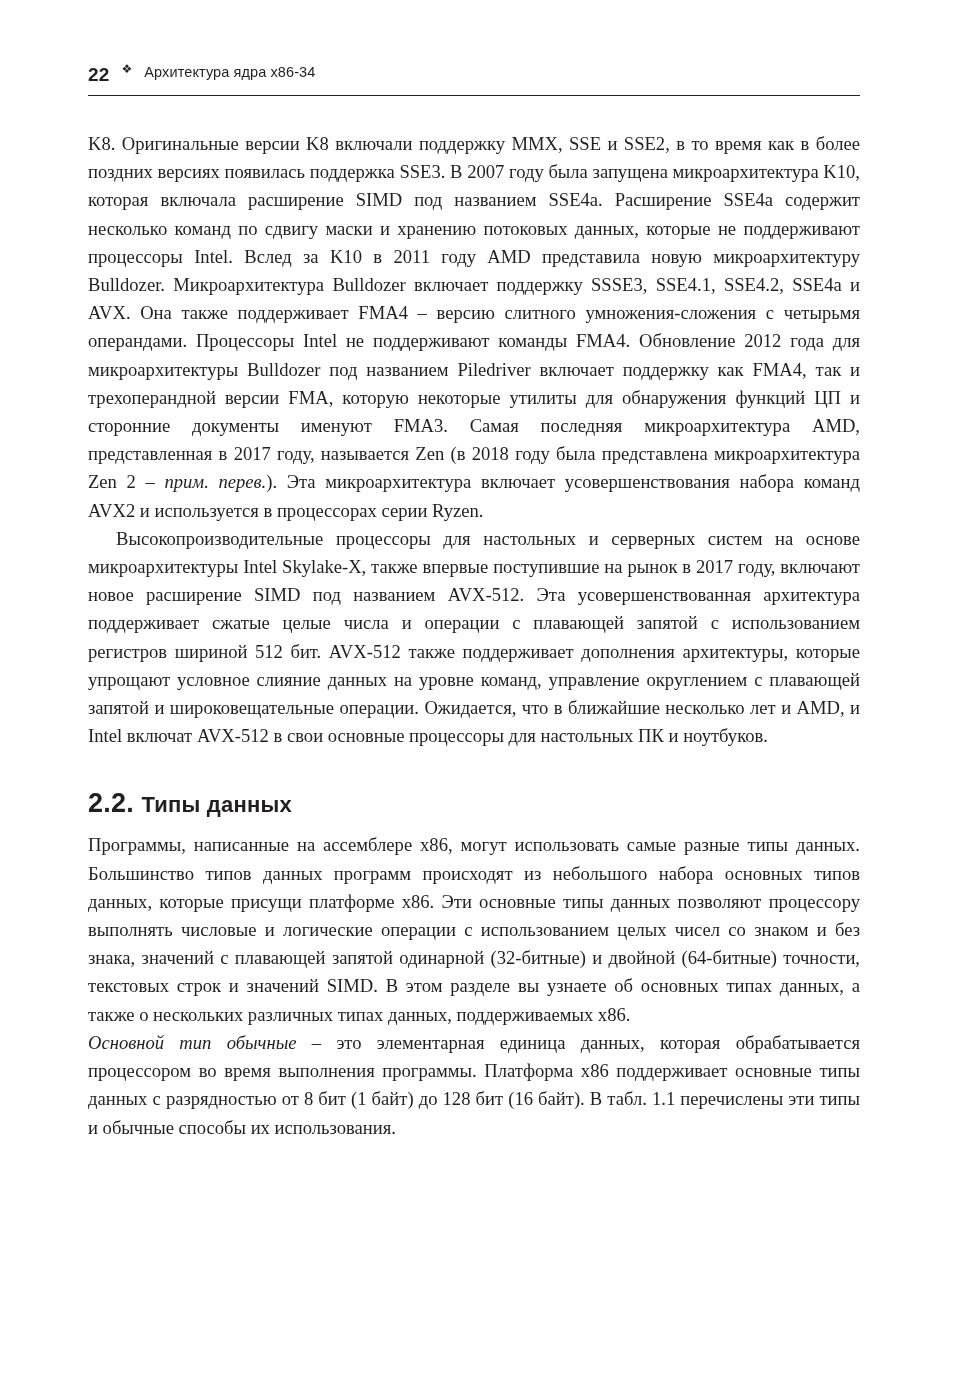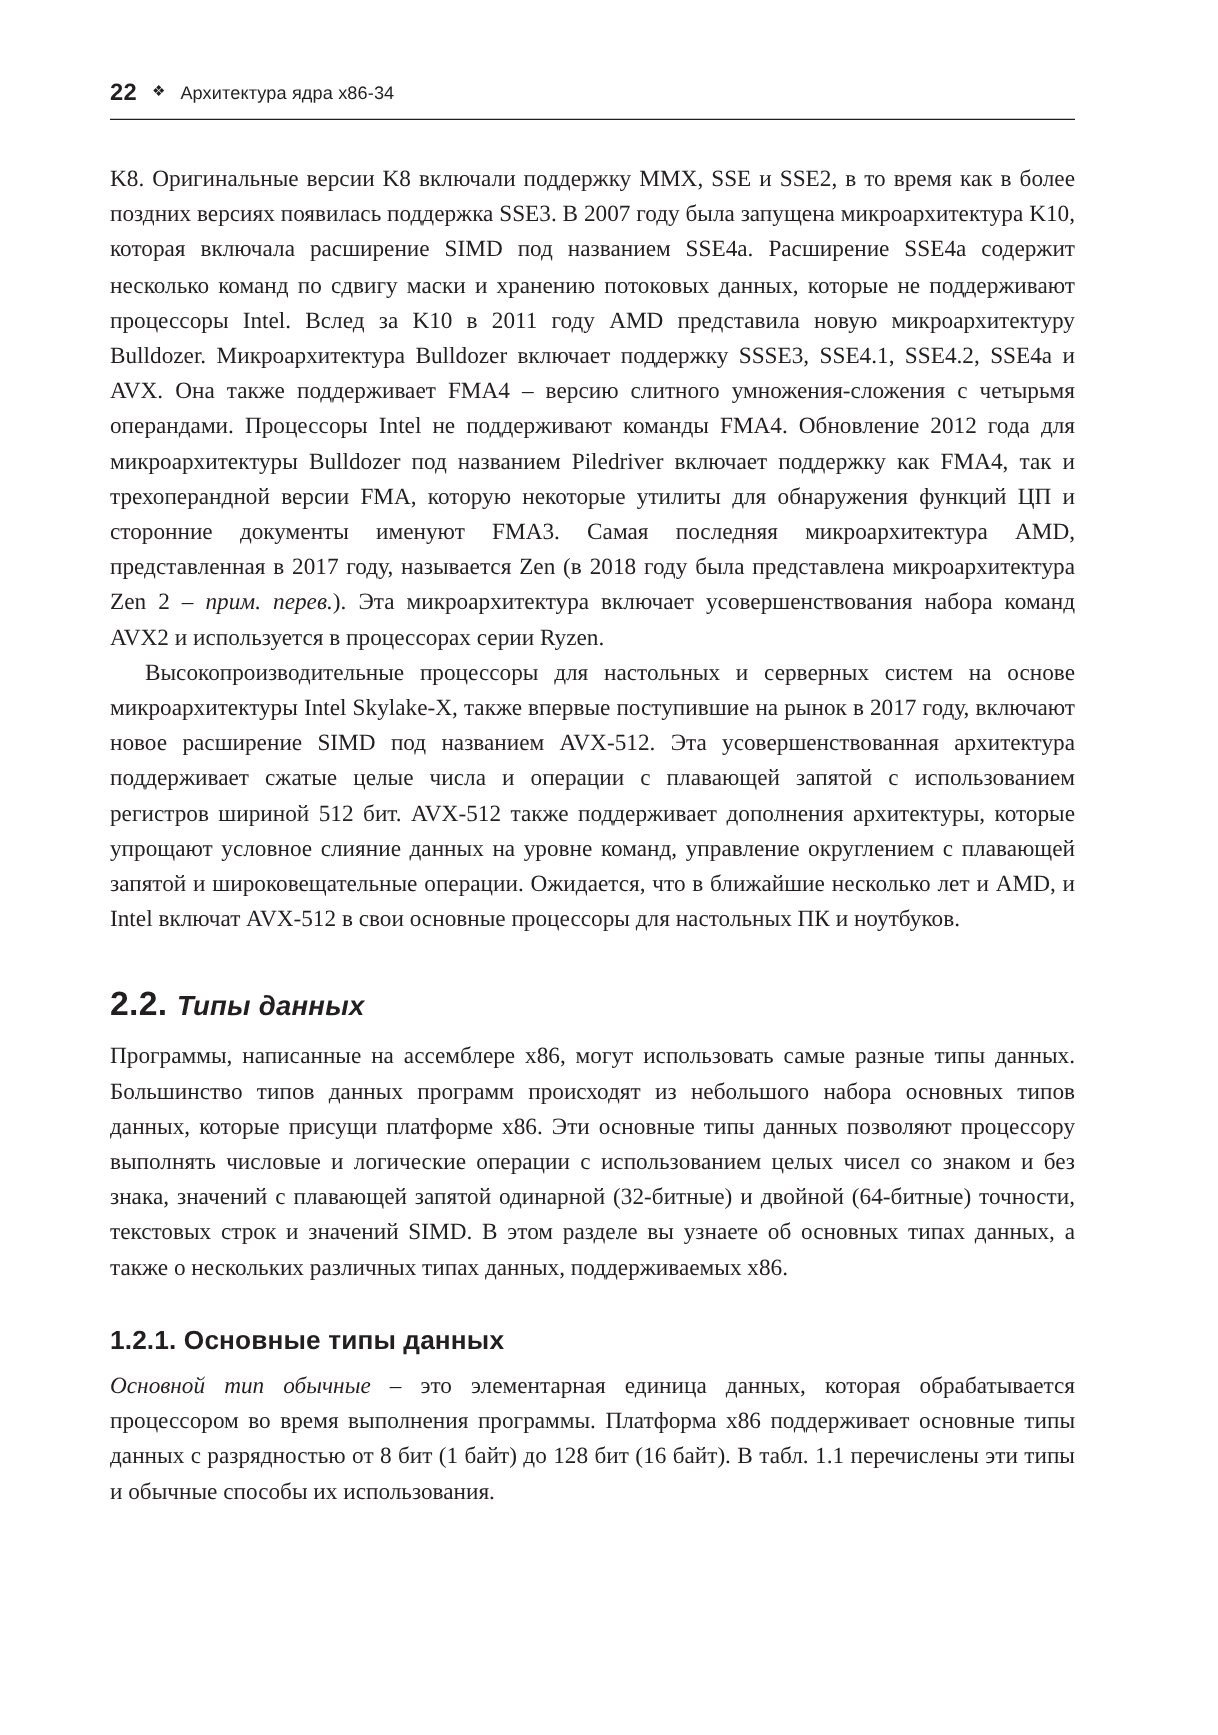--- a/index.html
+++ b/index.html
@@ -20,21 +20,21 @@
   }
   .content {
     position: absolute;
     left: 88px;
     top: 64px;
     width: 772px;
   }
   
   .runhead {
     display: flex;
-    align-items: center;
+    align-items: flex-start;
     gap: 12px;
     font-family: "Liberation Sans", sans-serif;
     padding-bottom: 9px;
   }
   .runhead .pageno {
     font-weight: bold;
     font-size: 19px;
     letter-spacing: 0.2px;
   }
   .runhead .ornament {
@@ -67,21 +67,20 @@
   }
   h2.section {
     font-family: "Liberation Sans", sans-serif;
     font-weight: bold;
     font-size: 27px;
     margin: 38px 0 12px 0;
     letter-spacing: 0.2px;
   }
   h2.section .smallcaps {
     font-size: 22px;
-    font-style: italic;
   }
   h3.subsection {
     font-family: "Liberation Sans", sans-serif;
     font-weight: bold;
     font-size: 21px;
     margin: 32px 0 10px 0;
     letter-spacing: 0.1px;
   }
   .ital {
     font-style: italic;
@@ -104,18 +103,17 @@
 
     <p class="body indent">Высокопроизводительные процессоры для настольных и серверных систем на основе микроархитектуры Intel Skylake-X, также впервые поступившие на рынок в 2017 году, включают новое расширение SIMD под названием AVX-512. Эта усовершенствованная архитектура поддерживает сжатые целые числа и операции с плавающей запятой с использованием регистров шириной 512 бит. AVX-512 также поддерживает дополнения архитектуры, которые упрощают условное слияние данных на уровне команд, управление округлением с плавающей запятой и широковещательные операции. Ожидается, что в ближайшие несколько лет и AMD, и Intel включат AVX-512 в свои основные процессоры для настольных ПК и ноутбуков.</p>
 
     <h2 class="section">
       <span>2.2.</span>
       <span class="smallcaps">Типы данных</span>
     </h2>
 
     <p class="body">Программы, написанные на ассемблере x86, могут использовать самые разные типы данных. Большинство типов данных программ происходят из небольшого набора основных типов данных, которые присущи платформе x86. Эти основные типы данных позволяют процессору выполнять числовые и логические операции с использованием целых чисел со знаком и без знака, значений с плавающей запятой одинарной (32-битные) и двойной (64-битные) точности, текстовых строк и значений SIMD. В этом разделе вы узнаете об основных типах данных, а также о нескольких различных типах данных, поддерживаемых x86.</p>
 
-    <h3 class="subsection">1.2.1. Основные типы данных</h3>
 
     <p class="body"><span class="ital">Основной тип обычные</span><span> – это элементарная единица данных, которая обрабатывается процессором во время выполнения программы. Платформа x86 поддерживает основные типы данных с разрядностью от 8 бит (1 байт) до 128 бит (16 байт). В табл. 1.1 перечислены эти типы и обычные способы их использования.</span></p>
 
   </div>
 </div>
 
 </body></html>

